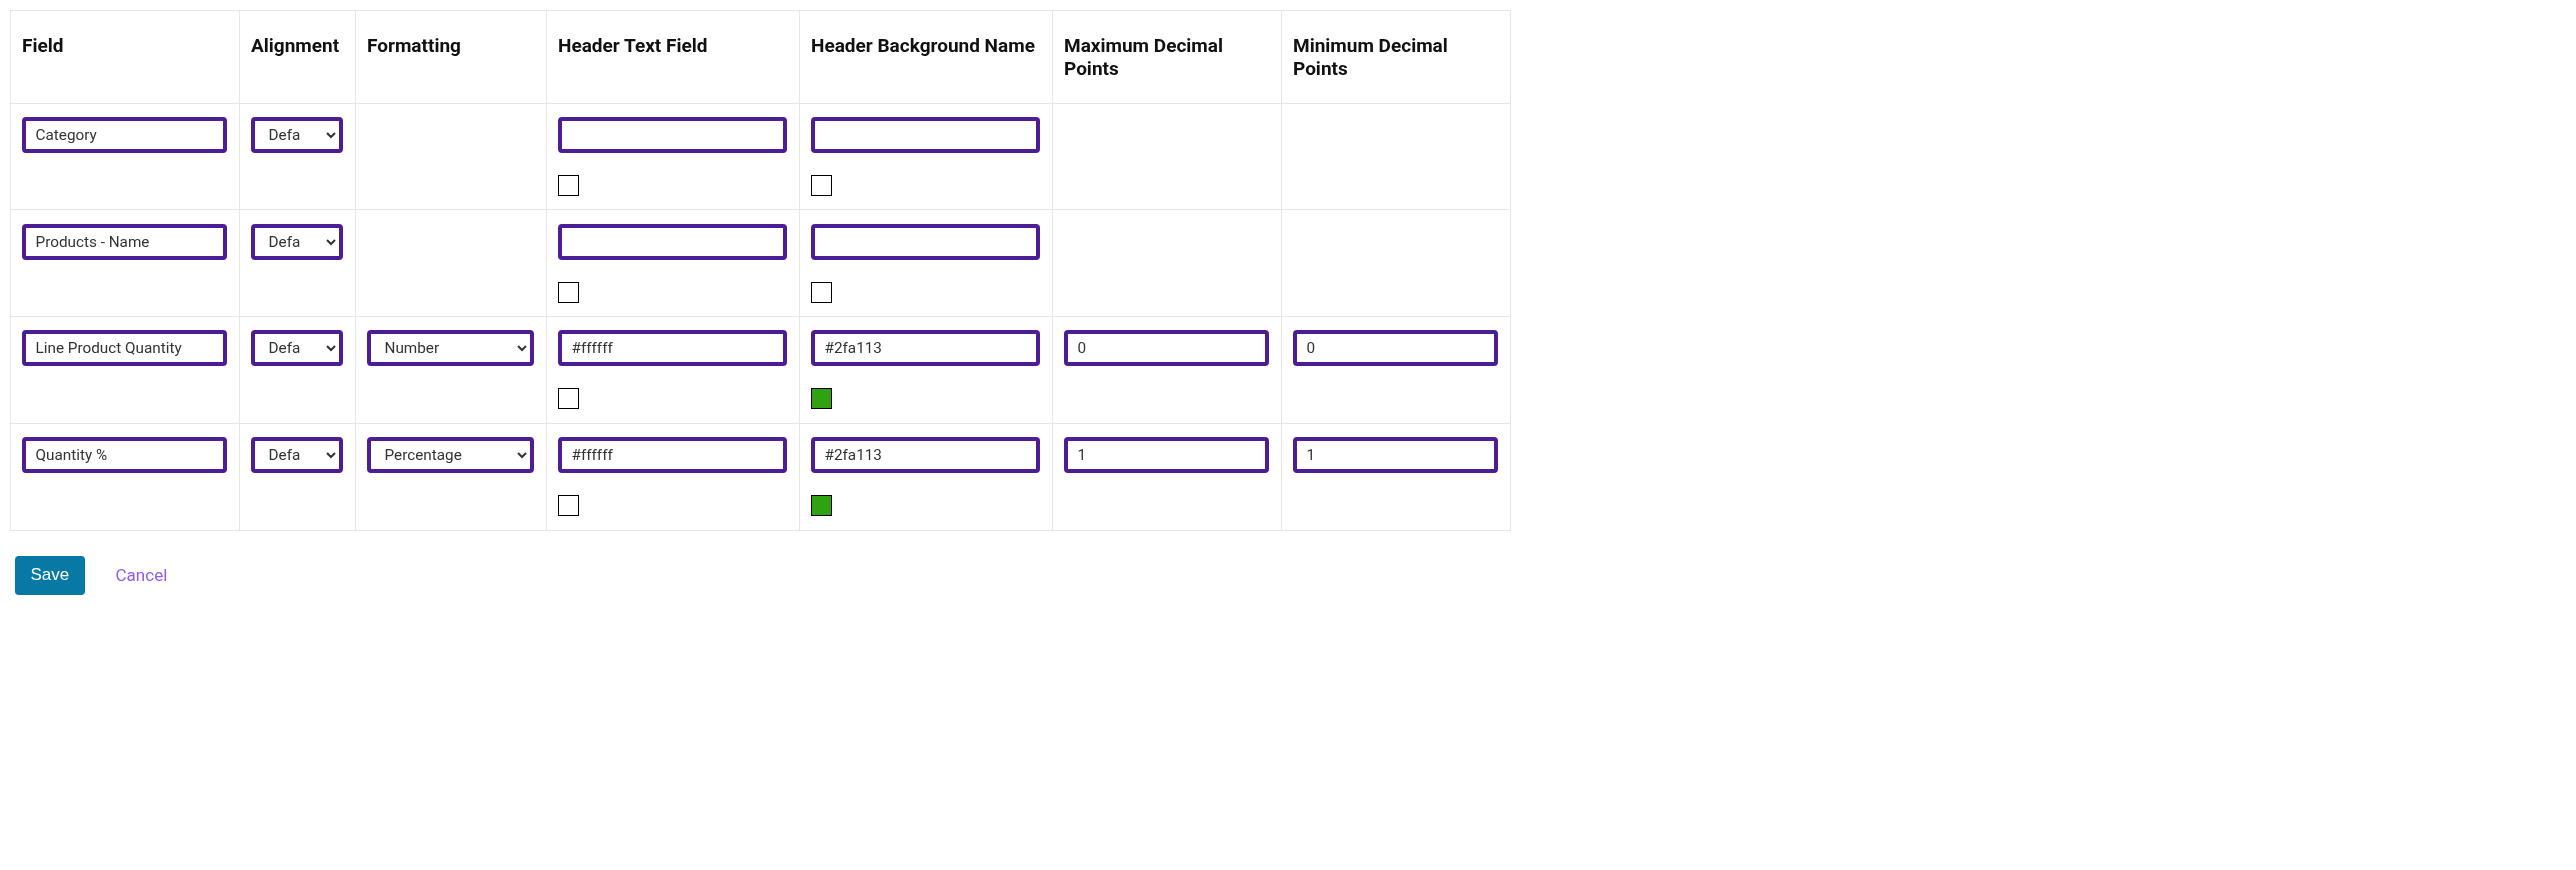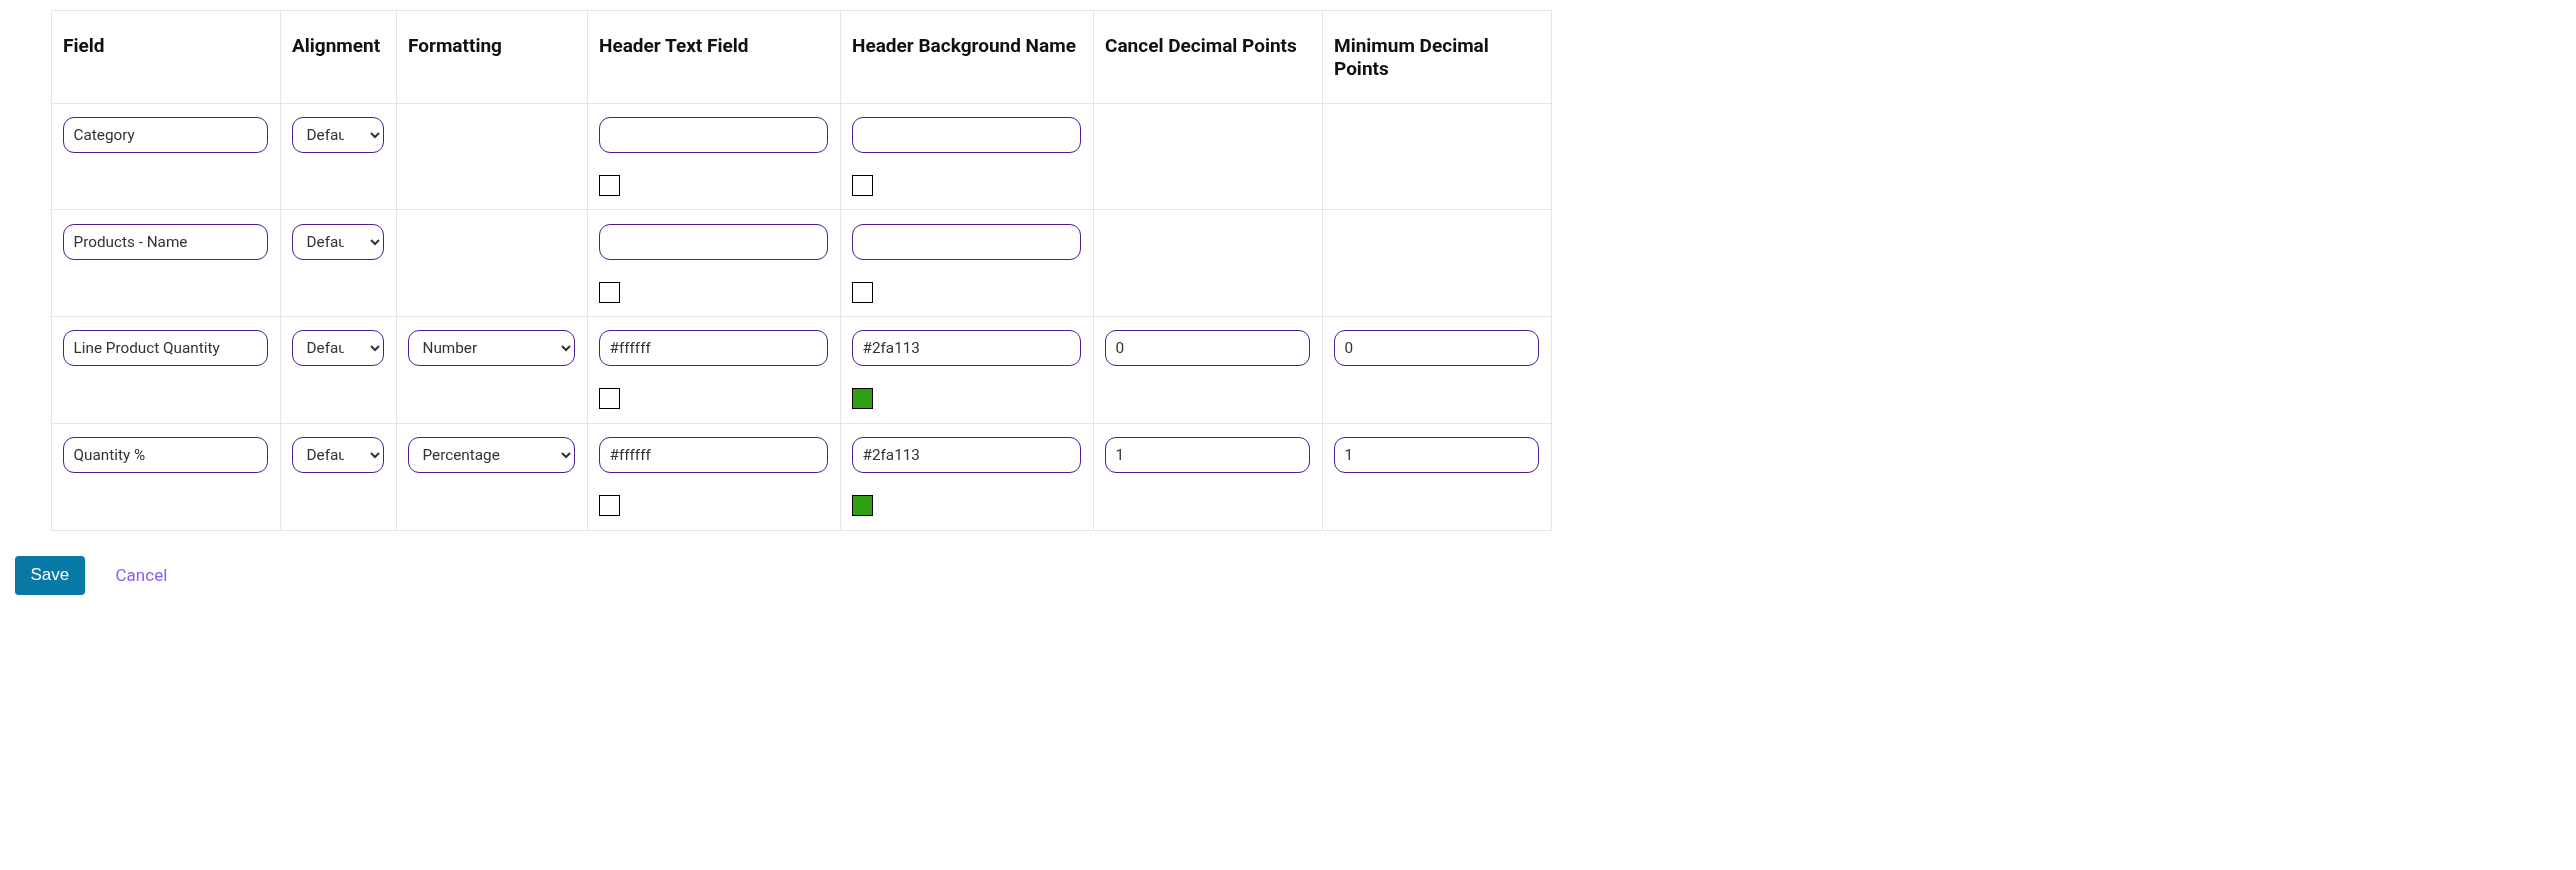--- a/index.html
+++ b/index.html
@@ -1,49 +1,49 @@
 <!DOCTYPE html>
 <html><head>
   <meta charset="utf-8">
   <style>
     * { box-sizing: border-box; margin: 0; padding: 0; }
     body { font-family: -apple-system, BlinkMacSystemFont, "Segoe UI", Roboto, Helvetica, Arial, sans-serif; font-size: 15.3px; color: #1f1f1f; padding: 9.5px; background: #fff; }
-    table.grid { border-collapse: collapse; width: auto; table-layout: fixed; margin-left: 41px; }
+    table.grid { border-collapse: collapse; width: auto; table-layout: fixed; }
     table.grid th, table.grid td { border: 1px solid #e6e6e6; text-align: left; vertical-align: top; padding: 13.4px 11.5px; font-weight: 400; }
     table.grid th { font-weight: 700; padding-top: 23px; padding-bottom: 23px; font-size: 19px; color: #111; }
     .col-field { width: 229px; }
     .col-align { width: 115px; }
     .col-fmt   { width: 191px; }
     .col-htc   { width: 253px; }
     .col-hbc   { width: 253px; }
     .col-max   { width: 229px; }
     .col-min   { width: 229px; }
 
-    .txt, .sel, .num { width: 100%; height: 36px; font-size: 15.3px; color: #333; background: #fff; border: 1px solid #4c1d95; border-radius: 11px; padding: 0 9.5px; font-family: inherit; }
+    .txt, .sel, .num { width: 100%; height: 36px; font-size: 15.3px; color: #333; background: #fff; border: 4px solid #4c1d95; border-radius: 4px; padding: 0 9.5px; font-family: inherit; }
     .sel { appearance: auto; padding-right: 23px; }
     .sel.narrow { width: 92px; }
     .color-stack { display: flex; flex-direction: column; gap: 22px; }
     .swatch { width: 21px; height: 21px; border: 1.9px solid #000; background: #fff; display: inline-block; }
 
     .actions { margin-top: 25px; padding-left: 5.7px; display: flex; align-items: center; gap: 31px; }
     .btn-save { background: #0878a5; color: #fff; border: none; border-radius: 3.8px; font-size: 17px; padding: 9.5px 15.3px; cursor: pointer; }
     .link-cancel { color: #8b5cf6; text-decoration: none; font-size: 17px; cursor: pointer; }
   </style>
 </head>
 <body>
 
 <table class="grid">
   <thead>
     <tr>
       <th class="col-field">Field</th>
       <th class="col-align">Alignment</th>
       <th class="col-fmt">Formatting</th>
       <th class="col-htc">Header Text Field</th>
       <th class="col-hbc">Header Background Name</th>
-      <th class="col-max">Cancel Decimal Points</th>
+      <th class="col-max">Maximum Decimal Points</th>
       <th class="col-min">Minimum Decimal Points</th>
     </tr>
   </thead>
   <tbody id="tbody">
       <tr>
         <td><input type="text" class="txt" value="Category" style=""></td>
         <td><select class="sel narrow"><option>Default</option></select></td>
         <td></td>
         <td>
           <div class="color-stack">

